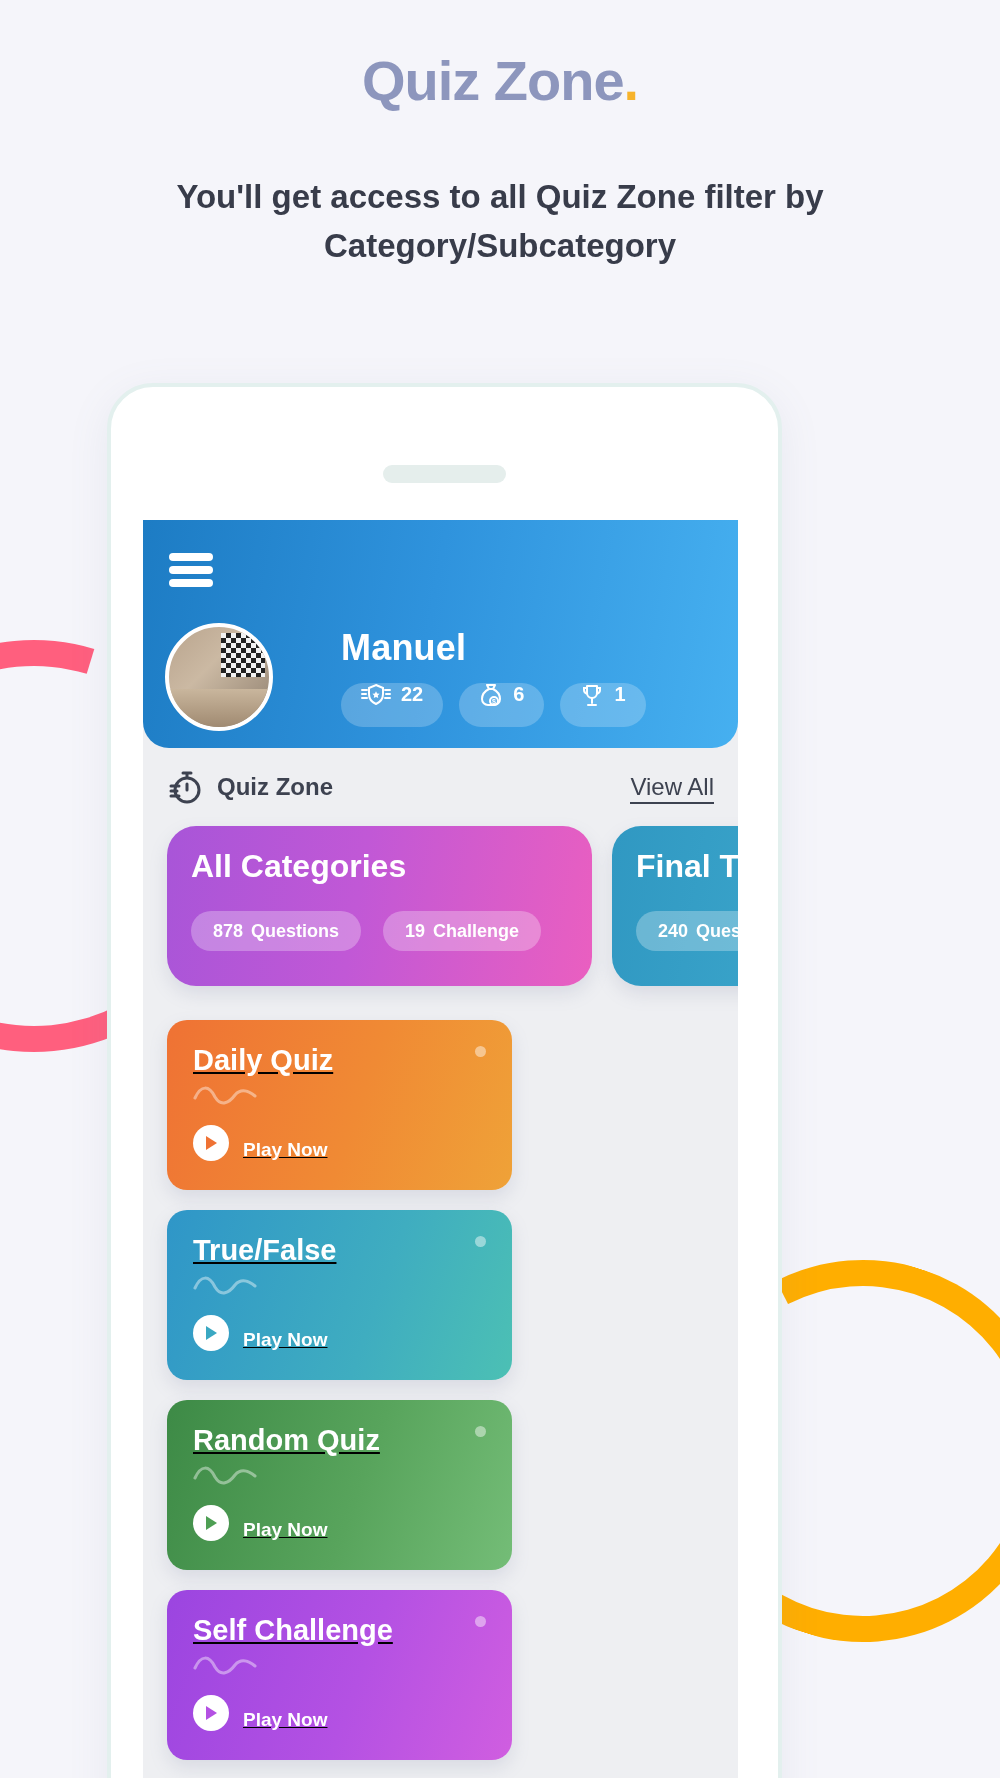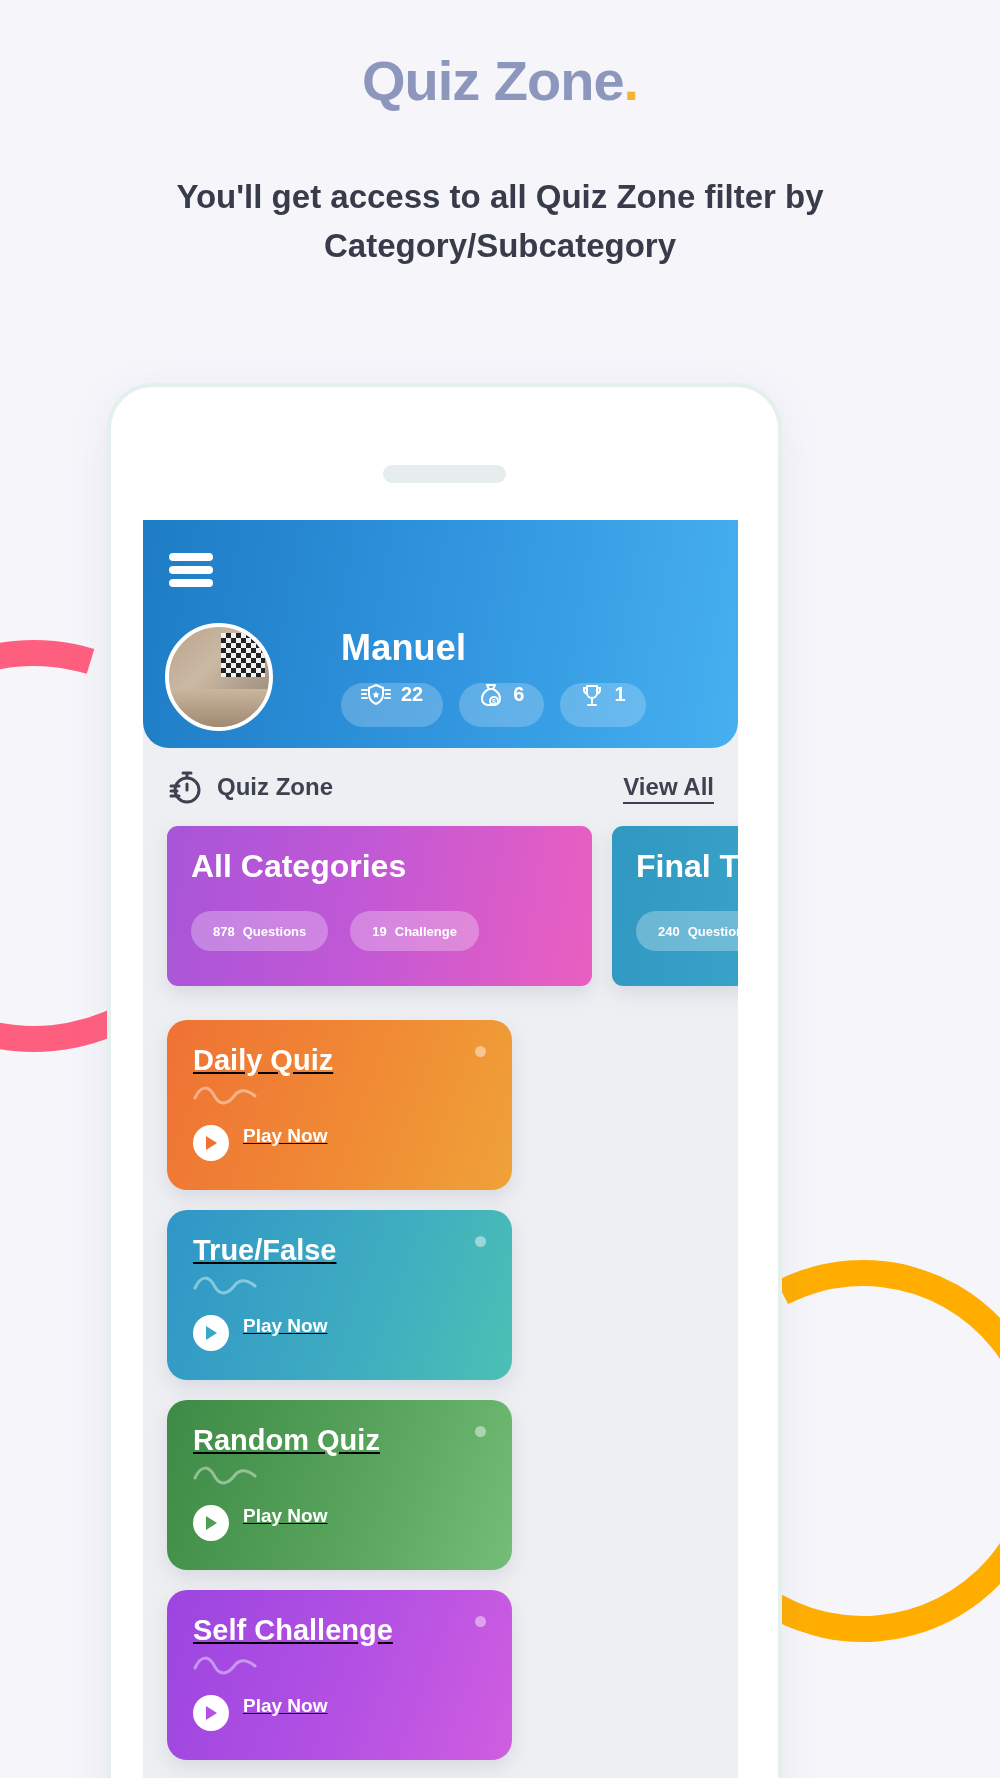--- a/index.html
+++ b/index.html
@@ -138,48 +138,48 @@
     display:flex;align-items:center;
     padding:20px 24px 0 24px;
     position:relative;
   }
   .section-icon{width:38px;height:38px;flex:none;margin-right:12px;}
   .section-title{
     font-size:24px;font-weight:bold;color:#3d4250;
   }
   .view-all{
     position:absolute;right:24px;bottom:2px;
-    font-size:24px;font-weight:bold;color:#3d4250;
+    font-size:24px;font-weight:normal;color:#3d4250;
     border-bottom:2px solid #3d4250;
     padding-bottom:1px;cursor:pointer;
   }
 
   
   .qz-scroller{
     display:flex;gap:20px;
     padding:20px 0 18px 24px;
   }
   .qz-card{
-    border-radius:11px;
+    border-radius:29px;
     width:425px;height:160px;flex:none;
     position:relative;
     box-shadow:0 8px 18px rgba(120,130,160,.18);
     padding:22px 24px;
     box-sizing:border-box;
   }
   .qz-card.c0{background:linear-gradient(100deg,#a855d8 0%,#c158d6 45%,#ea5fc0 100%);}
   .qz-card.c1{background:linear-gradient(100deg,#3098c2 0%,#3ea9cd 60%,#49b6d6 100%);}
   .qz-title{color:#fff;font-size:32px;font-weight:bold;}
   .qz-chips{display:flex;gap:22px;margin-top:26px;}
   .qz-chip{
     background:rgba(255,255,255,.28);
     border-radius:20px;height:40px;
     display:flex;align-items:center;gap:8px;
     padding:0 22px;
-    color:#fff;font-size:13px;font-weight:bold;
+    color:#fff;font-size:18px;font-weight:bold;
     white-space:nowrap;
   }
 
   
   .pz-grid{
     display:flex;flex-wrap:wrap;gap:20px;
     padding:16px 0 8px 24px;
   }
   .pz-card{
     width:345px;height:170px;flex:none;
@@ -189,21 +189,21 @@
     overflow:hidden;
     text-decoration:underline;
   }
   .pz-card.p0{background:linear-gradient(110deg,#ef7234 0%,#f08a34 55%,#efa238 100%);}
   .pz-card.p1{background:linear-gradient(110deg,#2f96c8 0%,#3fadc0 60%,#4cc0b4 100%);}
   .pz-card.p2{background:linear-gradient(110deg,#3d8a46 0%,#58a45c 55%,#74bd77 100%);}
   .pz-card.p3{background:linear-gradient(110deg,#9b45e0 0%,#b451e3 55%,#d05ee0 100%);}
   .pz-title{color:#fff;font-size:29px;font-weight:bold;}
   .pz-wave{margin-top:6px;opacity:.42;}
   .pz-play{
-    display:flex;align-items:flex-start;gap:14px;margin-top:16px;
+    display:flex;align-items:flex-end;gap:14px;margin-top:16px;
   }
   .play-circle{
     width:36px;height:36px;border-radius:50%;
     background:#fff;display:flex;align-items:center;justify-content:center;
     flex:none;
   }
   .play-label{color:#fff;font-size:19px;font-weight:bold;}
   .pz-dot{
     position:absolute;right:26px;top:26px;
     width:11px;height:11px;border-radius:50%;

